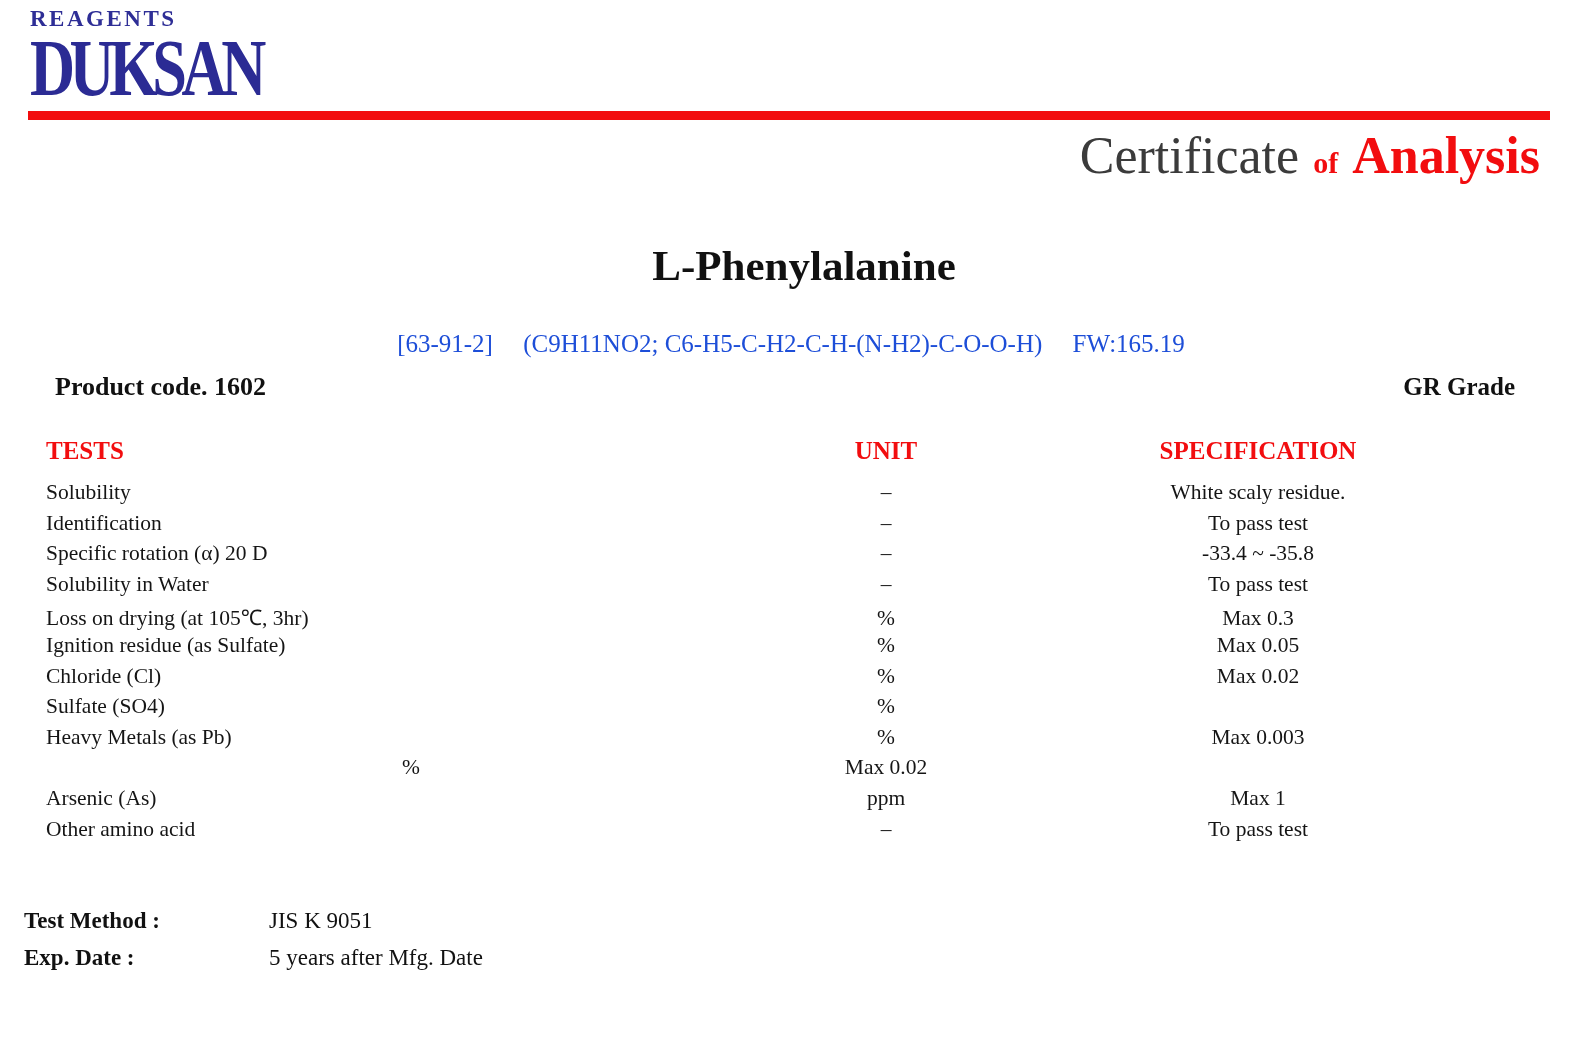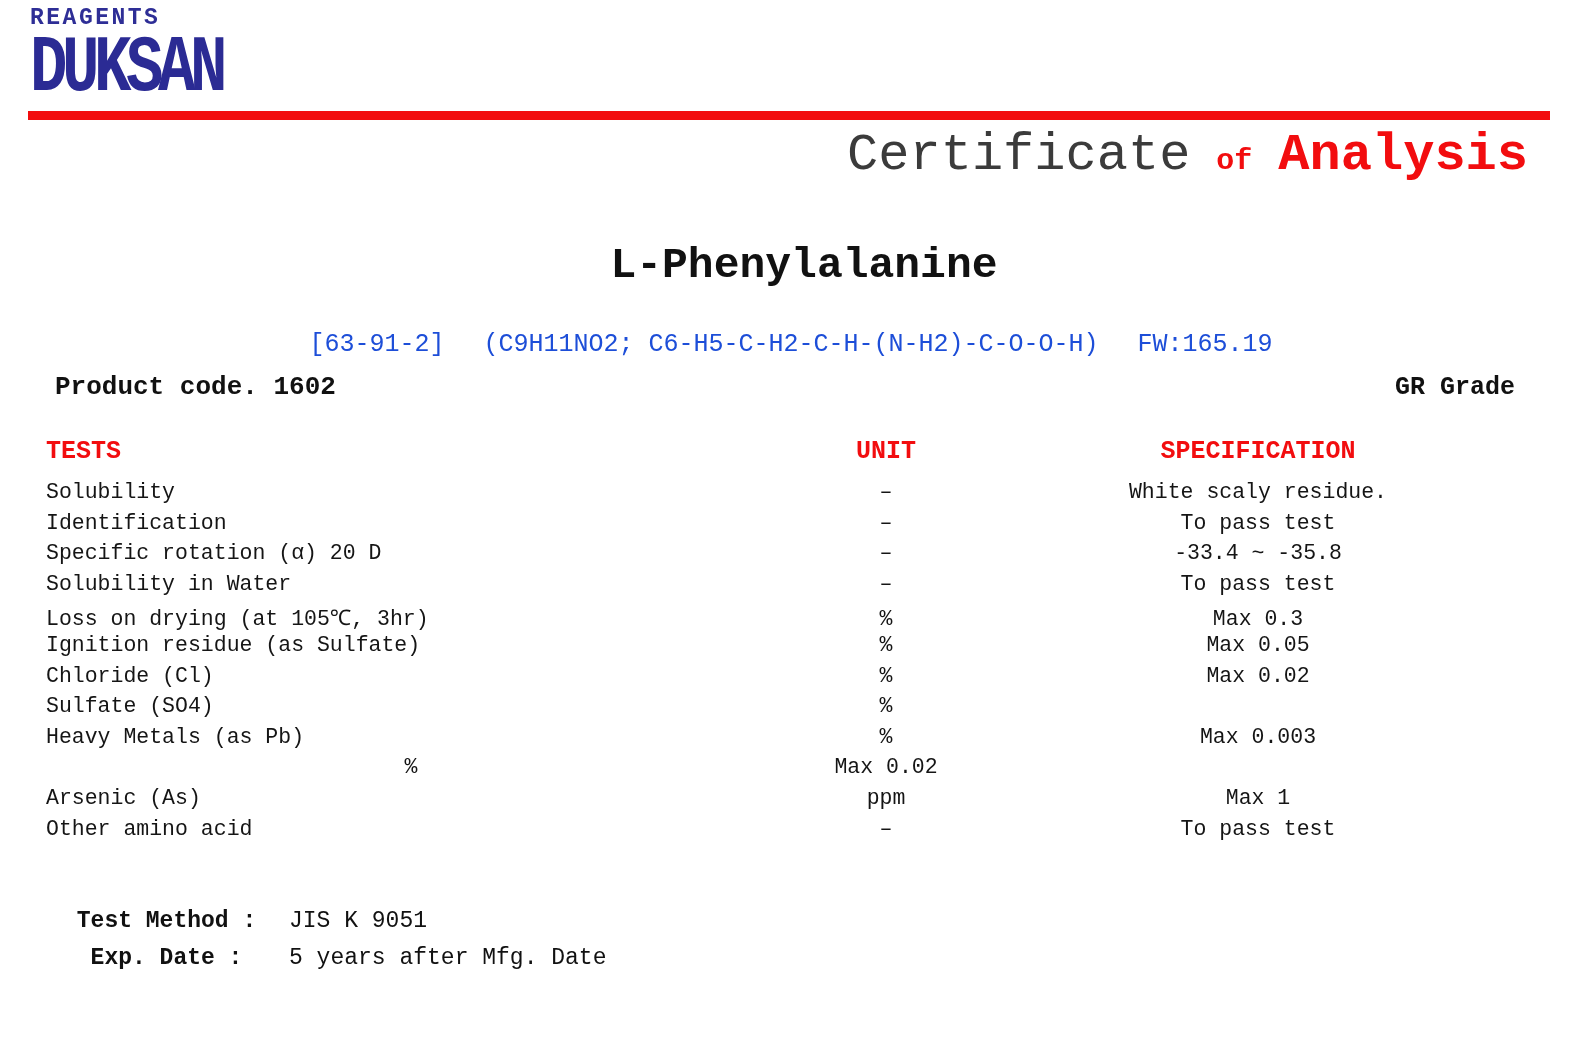--- a/index.html
+++ b/index.html
@@ -2,21 +2,21 @@
 <html><head>
 <meta charset="utf-8">
 <style>
   * { margin: 0; padding: 0; box-sizing: border-box; }
   html, body { background: #ffffff; }
   .page {
     position: relative;
     width: 1582px;
     height: 1038px;
     background: #ffffff;
-    font-family: Liberation Mono, monospace;
+    font-family: Liberation Serif, serif;
     color: #151515;
     overflow: hidden;
   }
 
   
   .logo { position: absolute; top: 7px; left: 30px; }
   .logo-reagents {
     color: #2e2e96;
     font-size: 23px;
     font-weight: 700;
@@ -38,22 +38,22 @@
   .red-rule {
     position: absolute;
     top: 111px; left: 28px;
     width: 1522px; height: 9px;
     background: #f20d0f;
   }
 
   
   .cert-line {
     position: absolute;
-    top: 126px; right: 54px;
-    display: flex; align-items: baseline; gap: 26px;
+    top: 126px; right: 42px;
+    display: flex; align-items: baseline; gap: 14px;
     white-space: nowrap;
     justify-content: flex-end;
   }
   .cert-word   { color: #3b3b3b; font-size: 52px; font-weight: 400; }
   .cert-of     { color: #f20d0f; font-size: 30px; font-weight: 600; }
   .cert-analysis { color: #f20d0f; font-size: 52px; font-weight: 700; }
 
   
   .title {
     position: absolute; top: 241px; left: 0; width: 100%;
@@ -87,21 +87,21 @@
   .t-head { min-height: 40px; margin-bottom: 3px; }
   .t-head > div {
     color: #f20d0f; font-weight: 700; font-size: 25px;
   }
   .c-test { text-align: left; font-size: 21.5px; }
   .c-unit { text-align: center; font-size: 21.5px; }
   .c-spec { text-align: center; font-size: 21.5px; }
   .t-head .c-test, .t-head .c-unit, .t-head .c-spec { font-size: 25px; }
 
   
-  .footer { position: absolute; top: 908px; left: 44px; text-align: center; }
+  .footer { position: absolute; top: 908px; left: 24px; }
   .f-line { display: flex; align-items: baseline; height: 37px; }
   .f-label { width: 245px; font-size: 23px; font-weight: 700; color: #111; }
   .f-value { font-size: 23px; color: #111; }
 </style>
 </head>
 <body>
 
 <div class="page">
 
   <div class="logo">

